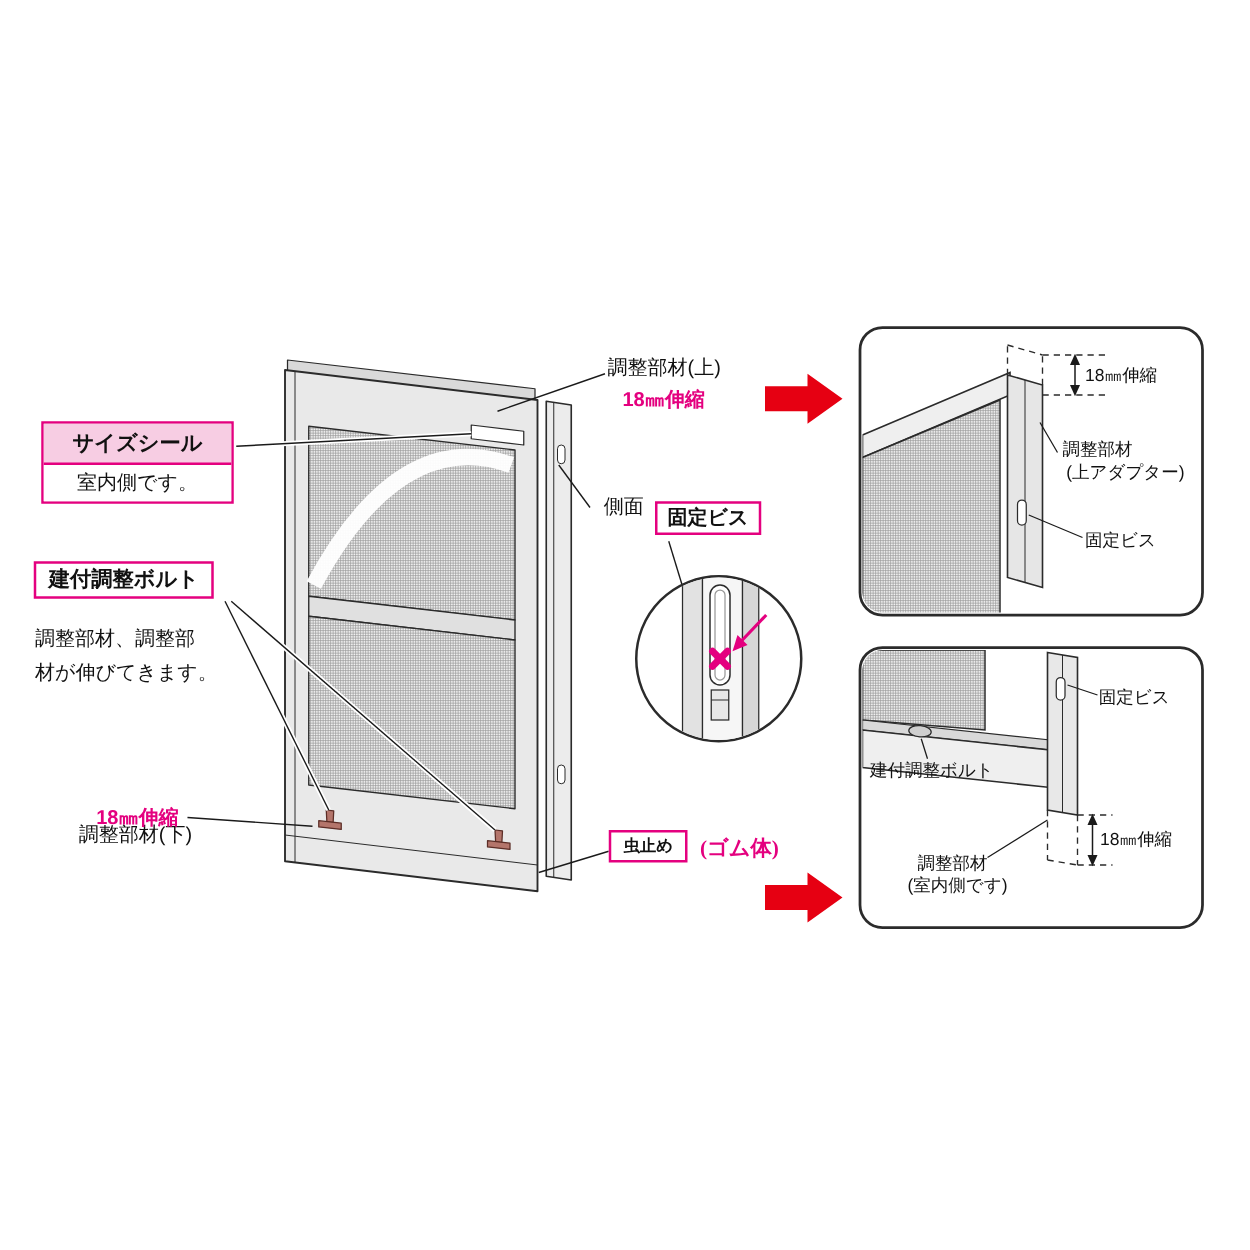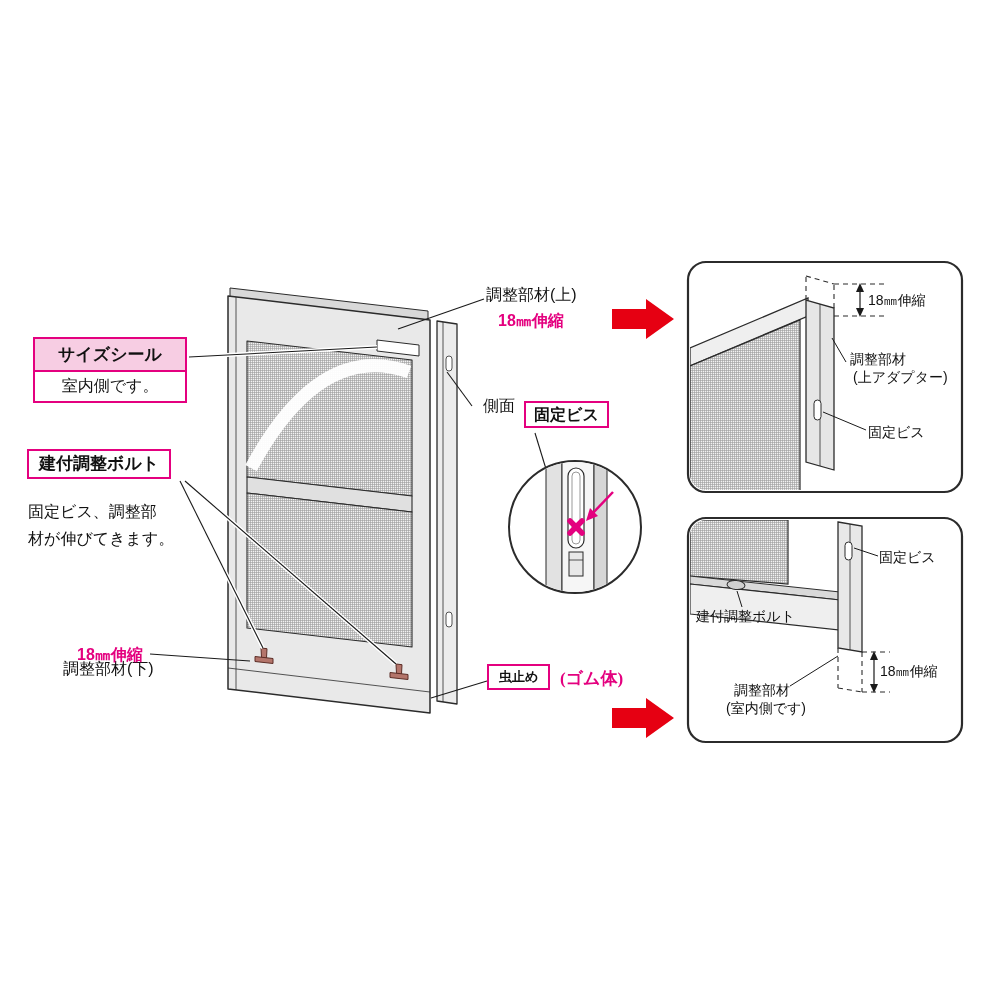--- a/index.html
+++ b/index.html
@@ -169,21 +169,21 @@
     </g>
   </svg>
 
 
   <div class="seal" style="left:33px; top:337px;">
     <div class="seal-head">サイズシール</div>
     <div class="seal-body">室内側です。</div>
   </div>
 
   <div class="pbox" style="left:27px; top:449px;">建付調整ボルト</div>
-  <div class="lbl" style="left:28px; top:502px;">固定ビス、調整部</div>
+  <div class="lbl" style="left:28px; top:502px;">調整部材、調整部</div>
   <div class="lbl" style="left:28px; top:529px;">材が伸びてきます。</div>
 
   <div class="lbl" style="left:63px; top:619px;margin-top:40px;">調整部材(下)</div>
   <div class="lbl magenta" style="left:77px; top:645px;">18㎜伸縮</div>
 
   <div class="lbl" style="left:486px; top:285px;">調整部材(上)</div>
   <div class="lbl magenta" style="left:498px; top:311px;">18㎜伸縮</div>
 
   <div class="lbl" style="left:467px; top:396px;margin-left:16px;">側面</div>
   <div class="pbox" style="left:524px; top:401px; font-size:16px; padding:2px 8px;">固定ビス</div>

